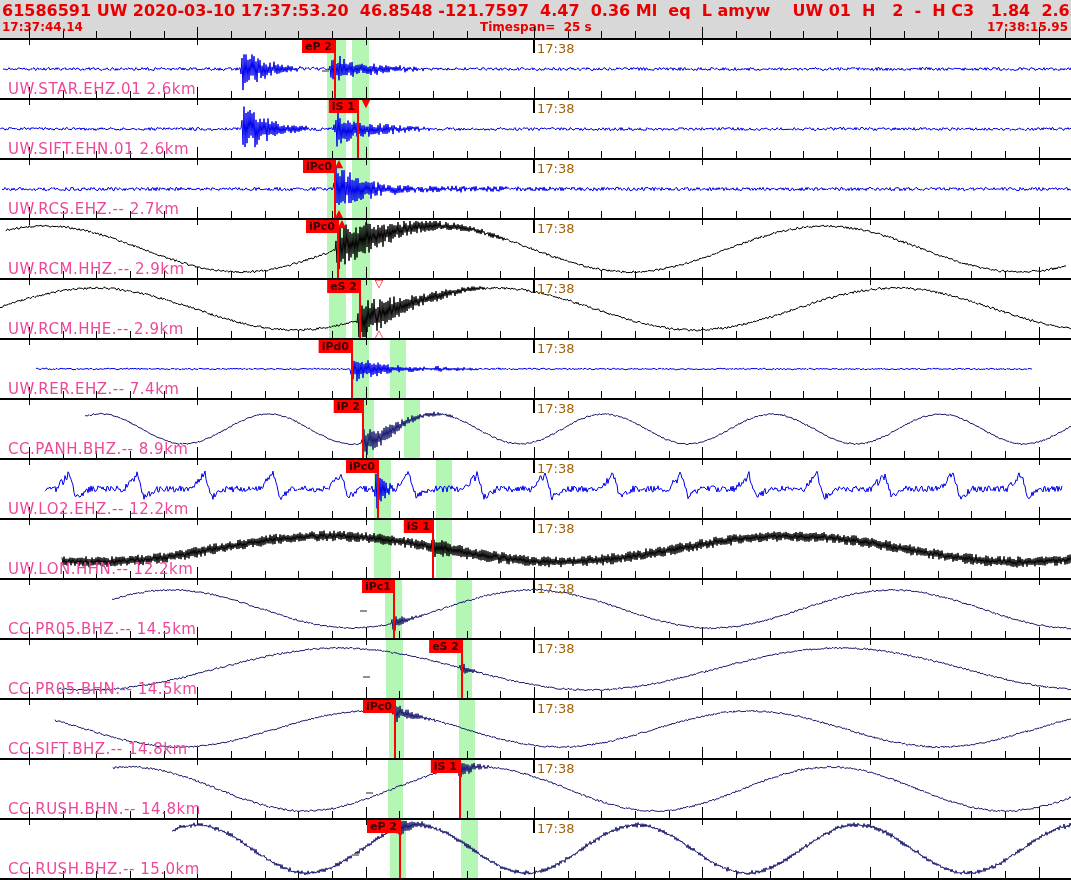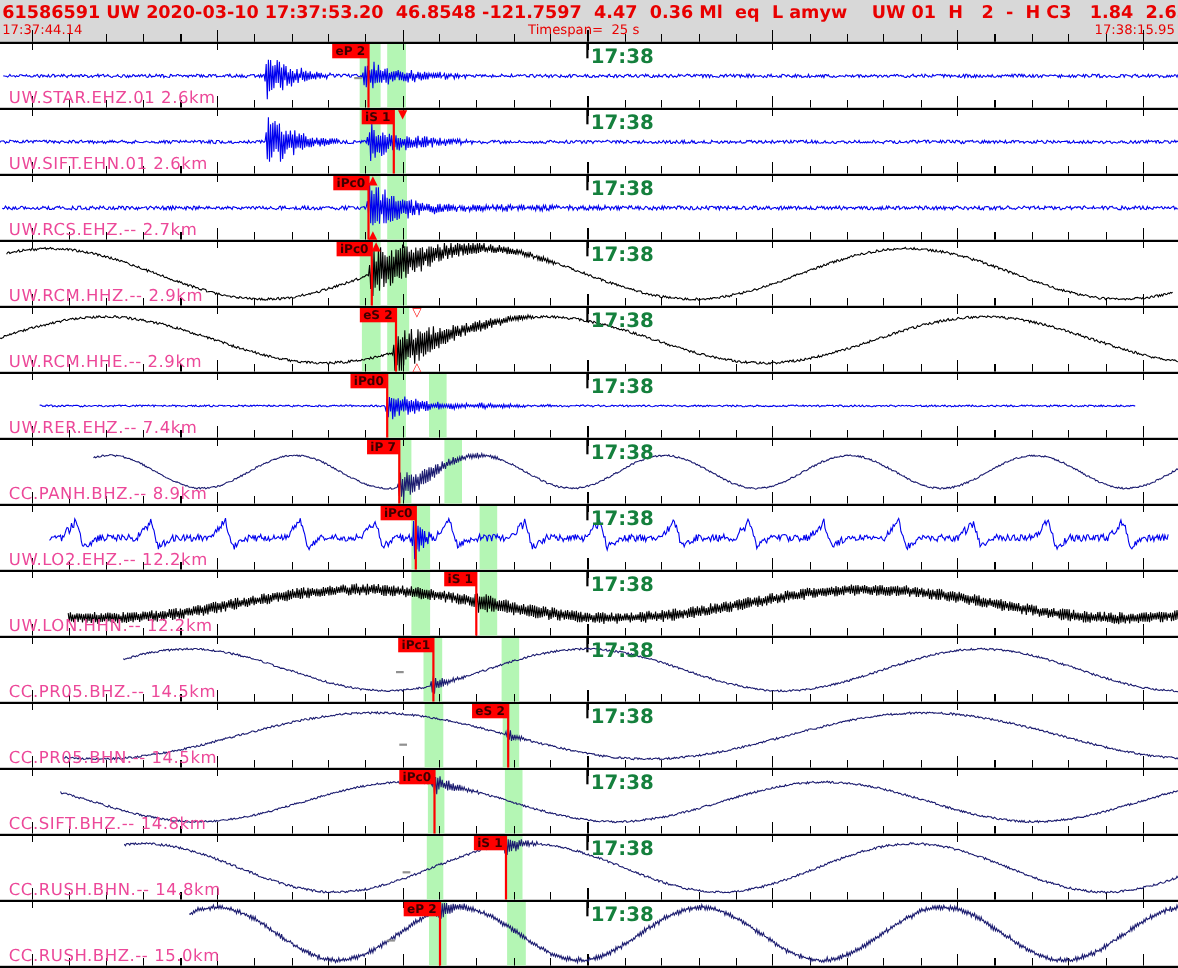--- a/index.html
+++ b/index.html
@@ -3,33 +3,33 @@
 <meta charset="utf-8">
 <style>
   html,body{margin:0;padding:0;background:#fff;}
   #app{position:relative;width:1071px;height:880px;background:#fff;overflow:hidden;
        font-family:"DejaVu Sans",sans-serif;}
   
   #hdr{position:relative;width:1071px;height:38px;background:#d8d8d8;border-bottom:2px solid #000;}
   #hdr .h1{position:absolute;left:2px;top:0;height:21px;line-height:21px;font-size:16px;
            font-weight:bold;color:#e80000;white-space:pre;}
   #hdr .h2{position:absolute;left:0;top:20px;width:1071px;height:16px;font-size:12px;
-           font-weight:normal;color:#e80000;}
+           font-weight:bold;color:#e80000;}
   #hdr .h2 .t-start{position:absolute;left:2px;top:0;}
   #hdr .h2 .t-span{position:absolute;left:480px;top:0;white-space:pre;}
   #hdr .h2 .t-end{position:absolute;right:3px;top:0;}
   #hdr svg{position:absolute;left:0;bottom:0;}
   
   .row{position:relative;width:1071px;height:58px;border-bottom:2px solid #000;background:#fff;overflow:hidden;}
   .band{position:absolute;top:0;bottom:0;}
   .wave{position:absolute;left:0;top:0;}
   .pole{position:absolute;top:0;bottom:0;width:2px;}
   .flag{position:absolute;top:0;height:13px;line-height:13px;font-size:11px;font-weight:bold;
         padding:0 3px;transform:translateX(-100%);white-space:pre;}
-  .mlabel{position:absolute;top:1px;font-size:18px;font-weight:bold;color:#15803d;}
+  .mlabel{position:absolute;top:1px;font-size:13px;font-weight:normal;color:#a16207;}
   .slabel{position:absolute;bottom:0;left:8px;font-size:15px;color:#ec4899;letter-spacing:.5px;}
   .mk{position:absolute;font-size:11px;line-height:10px;width:12px;text-align:center;}
   .dash{position:absolute;width:7px;height:2px;background:#909090;}
 </style>
 </head>
 <body>
 
 <div id="app">
   <div id="hdr">
     <div class="h1">61586591 UW 2020-03-10 17:37:53.20  46.8548 -121.7597  4.47  0.36 Ml  eq  L amyw    UW 01  H   2  -  H C3   1.84  2.63</div>
@@ -435,21 +435,21 @@
             <line x1="938.5" x2="938.5" y1="51" y2="58"></line>
             <line x1="971.5" x2="971.5" y1="51" y2="58"></line>
             <line x1="1005.5" x2="1005.5" y1="51" y2="58"></line>
             <line x1="1039.5" x2="1039.5" y1="47" y2="58"></line>
             <line x1="1039.5" x2="1039.5" y1="0" y2="5"></line>
           </g>
           <rect x="533" y="0" width="2" height="13" fill="#000000"></rect>
           <polyline points="85,16.2 86,15.3 87,16.1 88,15.5 89,14.6 90,15.6 91,15.5 92,15.1 93,13.8 94,13.9 95,14.9 96,14.3 97,14.1 98,14.3 99,13.9 100,13.3 101,13.4 102,13.4 103,14.0 104,14.2 105,15.0 106,13.7 107,14.2 108,14.3 109,14.3 110,14.6 111,14.8 112,14.7 113,16.2 114,16.0 115,16.3 116,16.8 117,16.6 118,16.9 119,17.8 120,17.6 121,18.7 122,18.7 123,19.4 124,19.8 125,19.9 126,19.9 127,20.7 128,21.6 129,21.2 130,23.2 131,22.4 132,24.2 133,24.0 134,25.1 135,24.8 136,25.5 137,25.8 138,27.0 139,27.9 140,27.7 141,28.3 142,29.1 143,29.2 144,30.5 145,30.5 146,31.1 147,31.5 148,32.3 149,33.1 150,33.5 151,34.4 152,34.5 153,35.0 154,35.5 155,35.8 156,36.5 157,37.2 158,37.6 159,37.7 160,38.3 161,38.1 162,38.6 163,38.9 164,39.8 165,40.1 166,40.6 167,40.7 168,41.1 169,41.9 170,41.3 171,42.2 172,43.0 173,43.0 174,43.0 175,43.3 176,43.0 177,44.0 178,43.7 179,44.5 180,43.5 181,43.1 182,44.4 183,43.4 184,43.3 185,43.8 186,43.2 187,44.4 188,43.8 189,43.1 190,43.9 191,43.3 192,42.7 193,42.7 194,42.3 195,42.4 196,43.0 197,42.7 198,41.4 199,41.7 200,42.1 201,41.1 202,41.2 203,40.5 204,40.0 205,39.2 206,38.4 207,38.4 208,37.9 209,37.9 210,37.8 211,37.4 212,36.9 213,35.3 214,35.0 215,35.4 216,34.2 217,34.0 218,33.4 219,32.1 220,33.0 221,31.4 222,31.0 223,31.2 224,29.5 225,30.0 226,29.6 227,28.9 228,27.7 229,27.0 230,27.0 231,26.9 232,26.0 233,24.3 234,24.7 235,23.4 236,23.4 237,23.7 238,22.5 239,22.2 240,21.3 241,21.4 242,20.4 243,20.8 244,20.4 245,19.8 246,18.9 247,18.1 248,17.9 249,17.6 250,17.4 251,17.6 252,16.9 253,16.5 254,16.1 255,15.3 256,15.8 257,14.7 258,15.4 259,14.5 260,14.0 261,14.8 262,14.9 263,14.2 264,14.1 265,14.1 266,14.5 267,13.9 268,13.9 269,14.3 270,13.6 271,14.8 272,13.9 273,15.0 274,13.9 275,13.9 276,14.2 277,14.8 278,14.7 279,15.4 280,15.1 281,15.6 282,16.5 283,16.5 284,16.8 285,16.5 286,16.6 287,17.6 288,18.7 289,17.9 290,18.1 291,18.7 292,19.3 293,20.4 294,19.8 295,21.7 296,20.8 297,21.4 298,23.2 299,23.1 300,23.2 301,24.4 302,25.3 303,24.8 304,26.2 305,26.0 306,27.2 307,27.6 308,28.7 309,27.8 310,28.5 311,29.5 312,30.8 313,30.9 314,31.5 315,31.9 316,32.9 317,33.3 318,33.4 319,34.6 320,34.8 321,34.6 322,35.0 323,35.4 324,35.8 325,37.0 326,36.8 327,38.1 328,38.7 329,39.2 330,39.3 331,39.2 332,40.4 333,40.0 334,41.4 335,40.9 336,41.8 337,41.5 338,42.0 339,41.6 340,42.1 341,42.8 342,42.9 343,43.2 344,42.8 345,43.6 346,43.7 347,43.2 348,44.1 349,44.4 350,44.4 351,44.5 352,44.3 353,44.6 354,43.8 355,43.4 356,44.6 357,44.5 358,44.3 359,43.7 360,43.4 361,43.1 362,39.6 363,50.9 364,29.5 365,51.5 366,35.5 367,54.7 368,33.6 369,46.1 370,29.3 371,46.4 372,31.8 373,49.7 374,31.4 375,47.8 376,33.4 377,46.9 378,31.1 379,41.8 380,33.5 381,45.3 382,30.6 383,40.1 384,27.9 385,40.1 386,26.3 387,39.2 388,27.0 389,38.2 390,24.7 391,37.1 392,24.9 393,33.3 394,25.5 395,34.2 396,22.4 397,31.3 398,21.9 399,30.6 400,24.0 401,28.3 402,19.5 403,26.1 404,21.0 405,26.2 406,20.1 407,23.4 408,17.1 409,23.2 410,19.2 411,21.4 412,15.5 413,22.3 414,16.5 415,20.9 416,16.2 417,19.4 418,15.4 419,19.1 420,14.1 421,17.3 422,15.4 423,17.7 424,14.1 425,15.6 426,13.0 427,16.1 428,13.2 429,16.7 430,13.1 431,15.8 432,13.2 433,16.5 434,11.7 435,16.2 436,13.8 437,15.4 438,12.3 439,15.5 440,13.2 441,15.2 442,13.7 443,14.4 444,14.2 445,15.2 446,13.8 447,16.4 448,14.7 449,16.9 450,14.5 451,17.4 452,15.4 453,17.8 454,17.3 455,18.4 456,17.9 457,18.1 458,18.8 459,19.3 460,20.4 461,20.3 462,21.2 463,21.5 464,21.9 465,22.6 466,21.7 467,23.0 468,23.2 469,24.5 470,24.5 471,25.0 472,26.3 473,26.1 474,26.7 475,26.9 476,28.5 477,29.0 478,29.4 479,29.0 480,30.6 481,30.5 482,31.4 483,32.4 484,32.9 485,33.2 486,32.8 487,33.9 488,33.8 489,34.8 490,34.7 491,36.0 492,37.3 493,37.4 494,36.8 495,37.3 496,37.7 497,39.5 498,39.7 499,39.6 500,39.6 501,40.1 502,40.0 503,41.4 504,41.4 505,42.3 506,41.3 507,41.9 508,43.3 509,42.9 510,42.2 511,42.8 512,43.3 513,43.7 514,43.3 515,42.9 516,43.1 517,43.7 518,43.8 519,43.5 520,44.4 521,43.4 522,44.0 523,43.8 524,43.6 525,44.4 526,43.6 527,42.8 528,42.7 529,43.3 530,43.1 531,43.2 532,42.6 533,41.8 534,41.3 535,42.3 536,41.3 537,40.6 538,40.5 539,40.2 540,40.7 541,40.3 542,39.1 543,39.5 544,38.8 545,37.7 546,37.1 547,37.0 548,36.6 549,36.8 550,34.8 551,34.9 552,33.8 553,34.4 554,34.0 555,33.5 556,32.3 557,32.0 558,30.5 559,30.6 560,29.5 561,30.2 562,29.6 563,29.2 564,28.5 565,27.3 566,27.1 567,26.0 568,25.9 569,25.5 570,24.1 571,24.2 572,24.1 573,22.9 574,21.7 575,21.6 576,22.0 577,20.3 578,19.9 579,19.7 580,19.4 581,19.0 582,18.5 583,19.0 584,18.2 585,18.4 586,16.8 587,16.2 588,16.0 589,17.1 590,15.9 591,16.3 592,15.3 593,15.4 594,14.9 595,14.8 596,14.2 597,15.2 598,14.7 599,14.0 600,13.9 601,14.9 602,14.1 603,14.2 604,14.0 605,13.8 606,13.8 607,14.4 608,13.4 609,14.7 610,15.0 611,14.7 612,14.0 613,15.0 614,15.8 615,16.0 616,16.2 617,15.2 618,16.3 619,16.3 620,17.1 621,16.7 622,17.3 623,18.0 624,18.5 625,17.8 626,18.7 627,19.0 628,19.3 629,20.4 630,20.9 631,20.8 632,21.4 633,22.5 634,22.2 635,23.2 636,23.1 637,24.8 638,24.7 639,24.8 640,25.0 641,25.9 642,27.2 643,27.3 644,27.6 645,29.1 646,28.4 647,29.4 648,30.0 649,30.7 650,30.6 651,31.2 652,32.5 653,33.2 654,32.7 655,34.1 656,34.2 657,34.7 658,36.1 659,35.6 660,36.1 661,36.9 662,38.1 663,37.3 664,38.0 665,39.6 666,40.0 667,39.8 668,39.6 669,40.1 670,40.0 671,41.2 672,41.9 673,40.9 674,41.9 675,41.8 676,42.4 677,43.1 678,43.5 679,43.5 680,43.7 681,43.2 682,43.9 683,43.2 684,43.5 685,43.7 686,44.2 687,44.7 688,44.3 689,43.7 690,43.4 691,43.6 692,43.8 693,43.1 694,43.3 695,42.9 696,43.2 697,43.8 698,42.8 699,42.8 700,41.9 701,42.5 702,41.8 703,42.1 704,41.5 705,40.7 706,40.6 707,40.3 708,39.2 709,39.5 710,39.0 711,39.0 712,38.2 713,37.8 714,38.0 715,37.1 716,36.7 717,36.0 718,35.7 719,34.3 720,33.8 721,34.3 722,33.8 723,33.4 724,31.9 725,31.8 726,31.6 727,31.3 728,30.5 729,29.0 730,28.4 731,27.8 732,28.0 733,28.0 734,27.3 735,26.5 736,25.1 737,25.4 738,24.1 739,23.5 740,24.3 741,22.6 742,23.2 743,21.9 744,21.1 745,20.9 746,21.2 747,19.3 748,18.9 749,20.0 750,19.3 751,19.1 752,18.1 753,18.3 754,17.3 755,16.7 756,16.5 757,16.7 758,16.3 759,15.3 760,15.8 761,15.6 762,15.5 763,15.5 764,14.4 765,14.9 766,15.2 767,14.8 768,13.9 769,14.0 770,13.6 771,14.2 772,14.0 773,13.5 774,14.4 775,14.6 776,14.6 777,14.4 778,14.5 779,15.1 780,14.1 781,15.6 782,14.4 783,16.0 784,14.8 785,15.0 786,16.8 787,16.9 788,17.1 789,17.3 790,17.0 791,18.2 792,17.5 793,19.1 794,19.5 795,19.7 796,19.0 797,20.3 798,20.7 799,20.7 800,21.9 801,21.8 802,23.3 803,23.3 804,23.9 805,24.8 806,25.3 807,24.3 808,26.4 809,26.2 810,26.5 811,28.0 812,27.8 813,28.2 814,28.2 815,28.8 816,30.6 817,30.0 818,31.6 819,31.6 820,32.4 821,32.9 822,32.7 823,34.1 824,34.2 825,35.7 826,35.1 827,35.7 828,37.0 829,37.6 830,37.7 831,38.5 832,38.1 833,38.5 834,38.8 835,39.5 836,39.9 837,40.7 838,40.8 839,41.2 840,41.0 841,41.8 842,41.7 843,42.7 844,42.9 845,43.3 846,42.8 847,43.3 848,44.1 849,42.7 850,43.1 851,43.0 852,43.7 853,43.5 854,44.3 855,44.6 856,43.4 857,43.4 858,44.3 859,43.8 860,44.1 861,42.9 862,43.6 863,42.9 864,44.0 865,43.3 866,42.3 867,43.4 868,41.7 869,42.2 870,41.9 871,41.4 872,42.0 873,41.1 874,40.0 875,41.1 876,39.4 877,38.8 878,39.5 879,38.0 880,39.1 881,37.4 882,37.0 883,36.6 884,36.6 885,36.4 886,35.0 887,35.8 888,35.1 889,34.5 890,33.7 891,32.4 892,31.6 893,31.9 894,31.2 895,30.6 896,30.1 897,29.6 898,29.0 899,28.5 900,27.5 901,27.7 902,27.0 903,25.8 904,25.9 905,24.7 906,24.2 907,24.5 908,22.9 909,23.6 910,22.8 911,21.7 912,22.1 913,20.6 914,19.8 915,20.0 916,20.2 917,19.4 918,19.1 919,18.3 920,18.2 921,18.1 922,16.9 923,16.6 924,16.0 925,16.6 926,16.8 927,16.3 928,16.1 929,15.2 930,15.6 931,15.3 932,15.4 933,15.0 934,14.3 935,14.3 936,13.8 937,14.6 938,13.9 939,14.8 940,13.7 941,14.8 942,14.3 943,14.7 944,14.4 945,14.1 946,14.8 947,15.3 948,14.8 949,15.5 950,14.3 951,15.1 952,15.2 953,15.4 954,15.8 955,15.9 956,16.3 957,16.9 958,16.7 959,18.3 960,17.9 961,18.9 962,18.2 963,19.8 964,20.3 965,20.7 966,20.4 967,20.2 968,21.8 969,21.9 970,23.2 971,23.5 972,23.5 973,24.1 974,24.4 975,25.0 976,26.3 977,25.8 978,27.1 979,26.6 980,27.7 981,28.8 982,28.3 983,29.8 984,29.5 985,31.3 986,30.9 987,32.4 988,33.1 989,32.5 990,32.7 991,34.2 992,34.3 993,34.8 994,35.2 995,35.3 996,37.1 997,36.6 998,37.2 999,38.6 1000,38.8 1001,38.6 1002,38.7 1003,39.2 1004,40.0 1005,39.8 1006,40.5 1007,41.2 1008,41.2 1009,41.5 1010,42.5 1011,41.8 1012,42.6 1013,43.0 1014,43.3 1015,43.1 1016,43.9 1017,42.8 1018,43.7 1019,44.1 1020,43.1 1021,44.7 1022,44.3 1023,43.9 1024,43.6 1025,44.2 1026,44.2 1027,44.2 1028,43.1 1029,43.9 1030,42.9 1031,43.2 1032,42.8 1033,43.2 1034,43.1 1035,43.1 1036,41.8 1037,41.9 1038,42.3 1039,42.1 1040,40.8 1041,41.0 1042,41.4 1043,39.8 1044,40.0 1045,40.3 1046,39.3 1047,39.0 1048,38.4 1049,38.4 1050,38.2 1051,36.4 1052,35.8 1053,36.3 1054,35.3 1055,35.6 1056,34.7 1057,34.4 1058,32.9 1059,32.3 1060,32.5 1061,31.9 1062,31.9 1063,30.7 1064,30.7 1065,30.2 1066,28.3 1067,28.9 1068,28.5 1069,27.1 1070,26.2 1071,27.0" fill="none" stroke="#1c1c70" stroke-width="1"></polyline>
         </svg>
         <div class="pole" style="left: 362px; background: rgb(255, 0, 0);"></div>
-        <div class="flag" style="left: 363px; background: rgb(255, 0, 0); color: rgb(61, 0, 0);">iP 7</div>
+        <div class="flag" style="left: 363px; background: rgb(255, 0, 0); color: rgb(61, 0, 0);">iP 2</div>
         <div class="mlabel" style="left: 537px;">17:38</div>
         <div class="slabel">CC.PANH.BHZ.-- 8.9km</div>
       </div>
       <div class="row">
         <div class="band" style="left: 374px; width: 17px; background: rgb(180, 246, 180);"></div>
         <div class="band" style="left: 436px; width: 16px; background: rgb(180, 246, 180);"></div>
         <svg class="wave" width="1071" height="58">
           <g shape-rendering="crispEdges" stroke="#000000" stroke-width="1">
             <line x1="29.5" x2="29.5" y1="47" y2="58"></line>
             <line x1="29.5" x2="29.5" y1="0" y2="5"></line>

